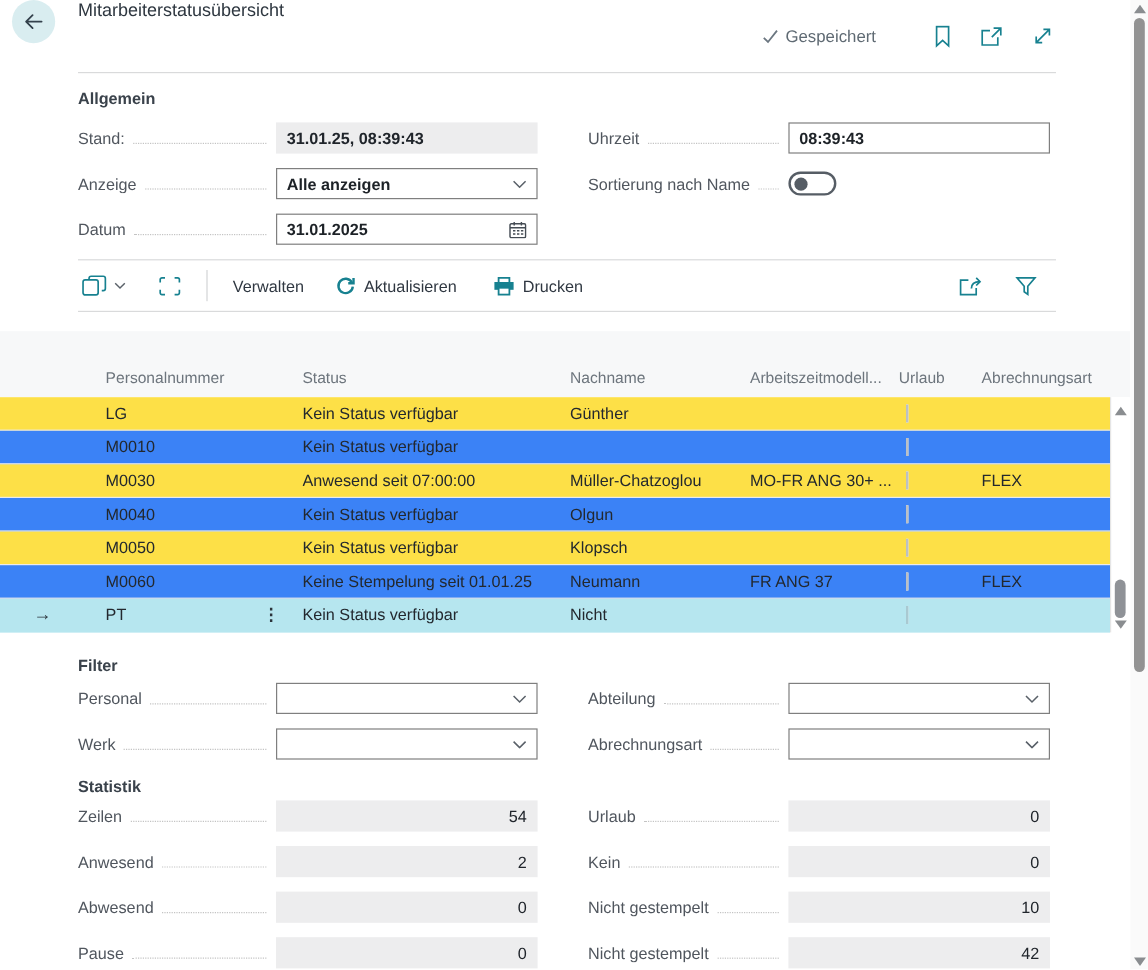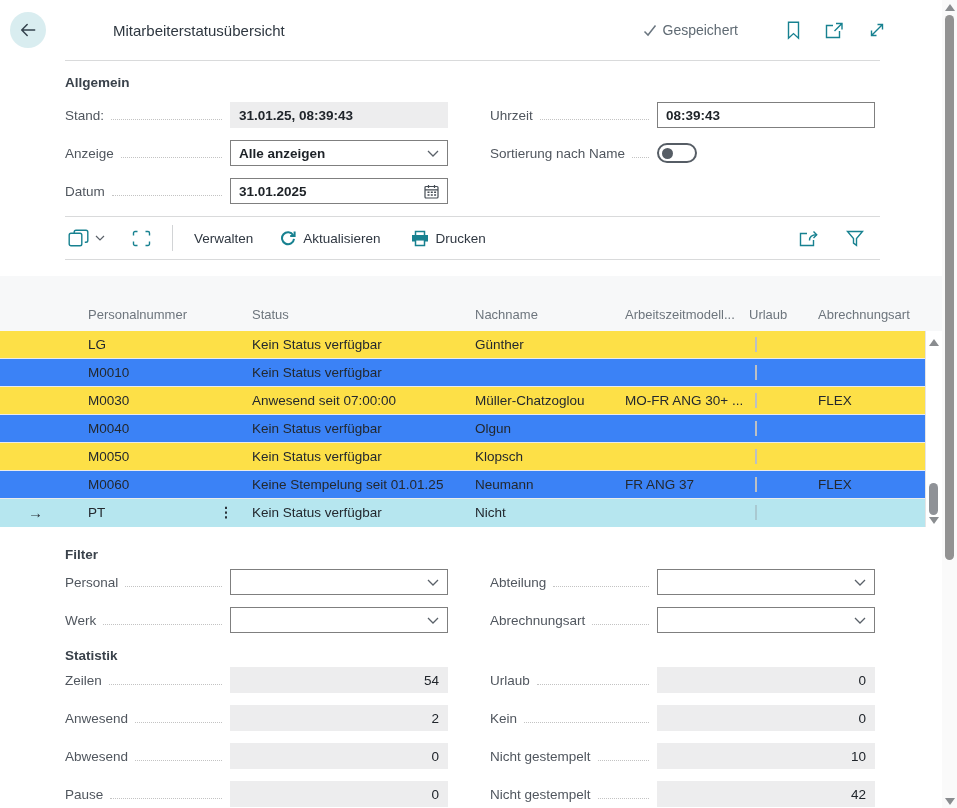--- a/index.html
+++ b/index.html
@@ -2,25 +2,25 @@
 <html><head>
 <meta charset="utf-8">
 <style>
   * { margin:0; padding:0; box-sizing:border-box; }
   body { background:#fff; }
   .app{ position:relative; width:957px; height:808px; background:#fff; overflow:hidden;
         font-family:"Liberation Sans", sans-serif; font-size:13.5px; color:#23282e; }
   .content{ position:absolute; left:0; top:0; width:942px; }
 
   
-  .hdr{ height:60px; display:flex; align-items:center; position:relative;gap:48px; }
+  .hdr{ height:60px; display:flex; position:relative; }
   .back-btn{ width:36px; height:36px; border-radius:50%; background:#d9edf0; margin-left:10px;
              display:flex; align-items:center; justify-content:center; cursor:pointer; }
   .page-title{ margin-left:19px; font-size:15px; color:#2e3740; }
-  .hdr-right{ position:absolute; right:56px; top:0; height:60px; display:flex; align-items:center; gap:24px; }
+  .hdr-right{ position:absolute; right:64px; top:0; height:60px; display:flex; align-items:center; gap:24px; }
   .saved{ display:flex; align-items:center; gap:6px; color:#5f6a73; font-size:14px; margin-right:24px; }
   .hicon{ display:flex; align-items:center; justify-content:center; cursor:pointer; }
 
   .hr{ border-top:1px solid #d9dadb; margin:0 62px 0 65px; }
 
   
   .sect{ padding-left:65px; }
   .sect-title{ font-weight:700; font-size:13.5px; color:#3a424b; }
   .fgrid{ display:grid; grid-template-columns:383px 385px; column-gap:42px; align-items:start; }
   .frow{ display:flex; align-items:center; height:26px; margin-bottom:12px; }

